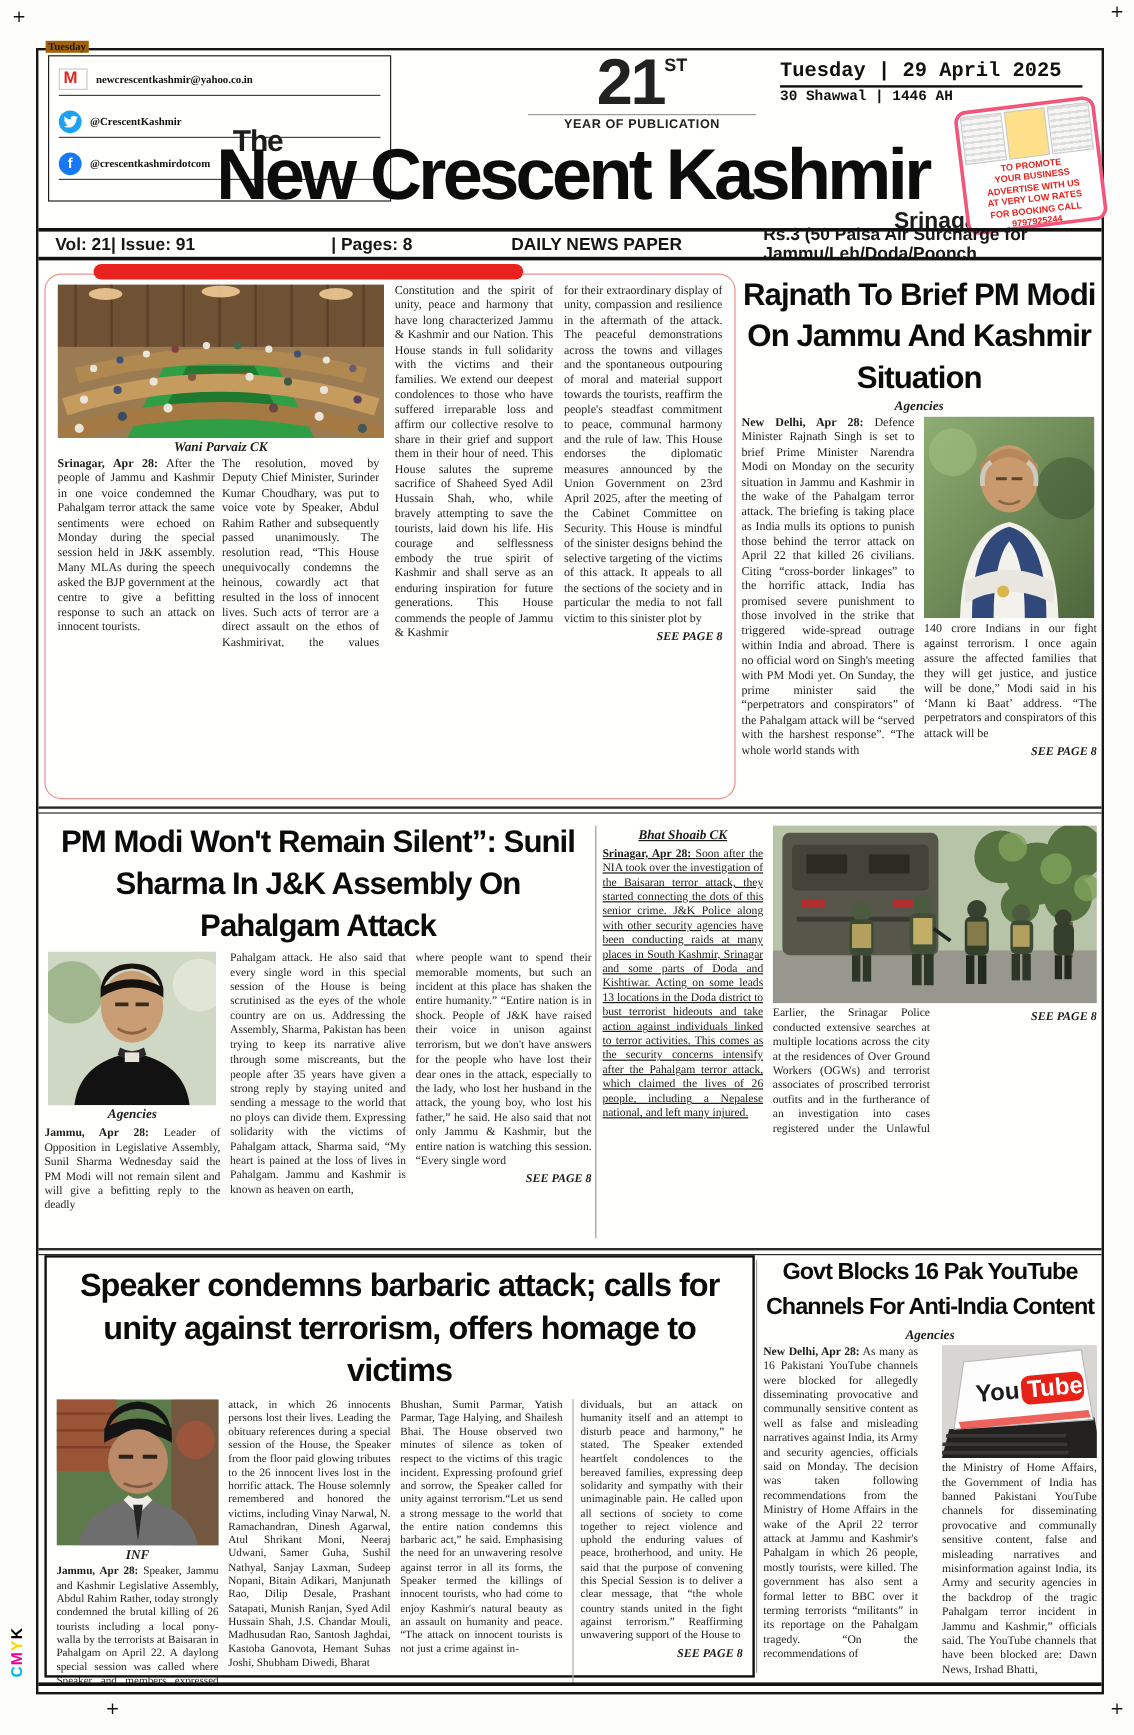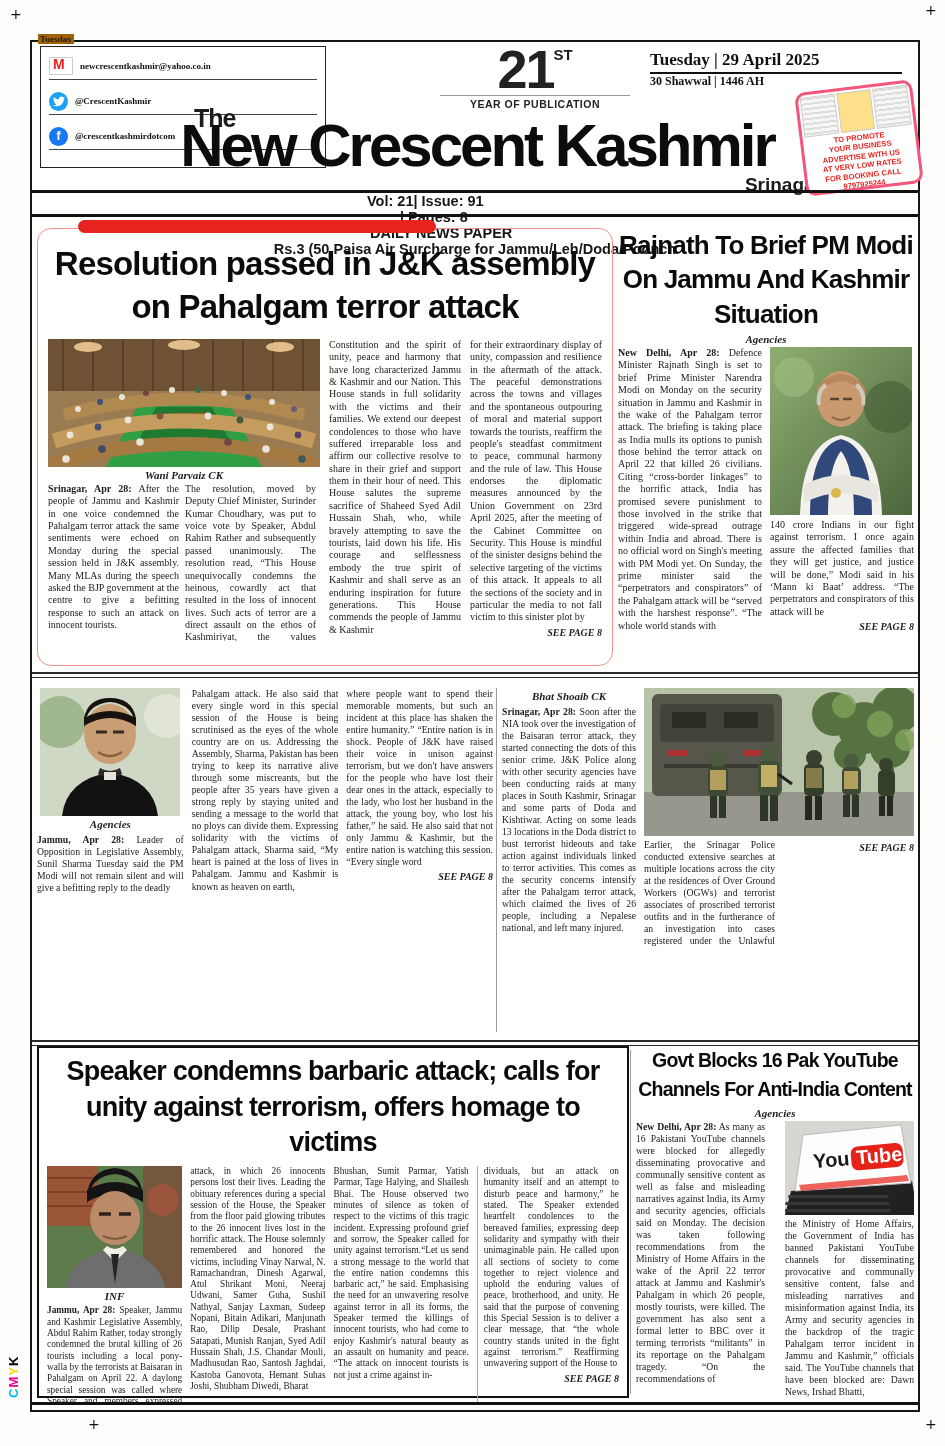--- a/index.html
+++ b/index.html
@@ -20,32 +20,32 @@
   .social-row .txt{font:bold 9px "Liberation Serif",serif;color:#111;}
   .gmail-ic{width:22px;height:16px;background:#fff;border:1px solid #ccc;position:relative;flex:0 0 auto;}
   .gmail-ic:before{content:"M";position:absolute;left:3px;top:-2px;font:bold 14px "Liberation Sans",sans-serif;color:#e8231f;}
   .round-ic{width:19px;height:19px;border-radius:50%;flex:0 0 auto;display:flex;align-items:center;justify-content:center;color:#fff;font:bold 12px "Liberation Sans",sans-serif;}
   .tw{background:#1da1f2;}
   .fb{background:#1877f2;}
   .anniv{position:absolute;left:408px;top:2px;width:190px;text-align:center;font-family:"Liberation Sans",sans-serif;}
   .anniv .num{font-size:54px;font-weight:bold;letter-spacing:-2px;line-height:0.95;color:#222;}
   .anniv .sup{font-size:15px;font-weight:bold;vertical-align:28px;letter-spacing:0;}
   .anniv .cap{font-size:10.5px;font-weight:bold;letter-spacing:0.5px;border-top:1px solid #999;padding-top:2px;color:#222;}
-  .datebox{position:absolute;left:618px;top:8px;width:252px;font-family:Liberation Serif, serif;color:#111;}
+  .datebox{position:absolute;left:618px;top:8px;width:252px;font-family:Liberation Mono, monospace;color:#111;}
   .datebox .d1{font-size:17px;font-weight:bold;border-bottom:2.5px solid #111;padding-bottom:2px;}
   .datebox .d2{font-size:12px;font-weight:bold;margin-top:0;}
   .mast-the{position:absolute;left:162px;top:62px;font:bold 25px "Liberation Sans",sans-serif;letter-spacing:-1px;}
   .mast-name{position:absolute;left:100px;top:72px;width:690px;text-align:center;font:bold 60px "Liberation Sans",sans-serif;letter-spacing:-3px;line-height:1.05;color:#0c0c0c;}
   .mast-city{position:absolute;left:608px;top:132px;width:182px;text-align:right;font:bold 19px "Liberation Sans",sans-serif;letter-spacing:0;}
   .promo{position:absolute;left:768px;top:44px;width:118px;height:104px;border:3px solid #f2567a;border-radius:10px;background:#fff;transform:rotate(-7deg);box-sizing:border-box;overflow:hidden;}
   .promo .collage{height:40px;display:flex;gap:2px;padding:2px;}
   .promo .collage i{flex:1;background:repeating-linear-gradient(#ddd 0 2px,#f6f6f4 2px 5px);border:1px solid #ccc;}
   .promo .collage i.y{background:#ffe08a;}
   .promo .plines{text-align:center;color:#e8231f;font:bold 7.6px "Liberation Sans",sans-serif;line-height:1.25;transform:rotate(0.5deg);}
-  .infobar{position:absolute;left:0;top:148px;width:100%;height:27px;border-top:3px solid #111;border-bottom:3px solid #111;box-sizing:border-box;display:flex;align-items:center;font:bold 14.5px "Liberation Sans",sans-serif;color:#161616;flex-direction:column;}
+  .infobar{position:absolute;left:0;top:148px;width:100%;height:27px;border-top:3px solid #111;border-bottom:3px solid #111;box-sizing:border-box;display:flex;align-items:center;font:bold 14.5px "Liberation Sans",sans-serif;color:#161616;}
   .infobar .seg1{margin-left:14px;width:230px;}
   .infobar .seg2{width:150px;}
   .infobar .seg3{width:210px;}
   .infobar .seg4{flex:1;}
   
   .hl{font-family:"Liberation Sans",sans-serif;font-weight:bold;color:#0b0b0b;text-align:center;letter-spacing:-0.8px;line-height:1.3;}
   .byline{text-align:center;font-weight:bold;font-style:italic;font-size:11px;margin:2px 0;}
   .ncol{font-size:10px;line-height:1.24;text-align:justify;overflow:hidden;}
   .ncol .lead{font-weight:bold;}
   .seepage{text-align:right;font-weight:bold;font-style:italic;font-size:10px;margin-top:3px;}
@@ -71,21 +71,21 @@
   .art2 .photo{width:142px;height:168px;margin-bottom:4px;}
   
   .art3{position:absolute;left:5px;top:642px;width:456px;height:352px;}
   .art3 .hl{font-size:26px;line-height:1.35;}
   .art3-body{display:flex;gap:8px;margin-top:4px;height:236px;}
   .art3-body .ncol{width:147px;font-size:9.7px;}
   .art3 .photo{width:140px;height:128px;margin:0 auto 2px auto;}
   .art4{position:absolute;left:470px;top:642px;width:412px;height:352px;}
   .art4 .hl{font-size:28px;line-height:1.3;}
   .art4-body{display:flex;gap:8px;margin-top:4px;height:262px;}
-  .art4-c1{width:134px;flex:0 0 auto;font-size:9.7px;}
+  .art4-c1{width:134px;flex:0 0 auto;font-size:9.7px;text-decoration:underline;}
   .art4-right{flex:1;}
   .art4 .photo{width:270px;height:148px;}
   .art4-twocols{display:flex;gap:8px;margin-top:3px;}
   .art4-twocols .ncol{width:131px;height:108px;font-size:9.7px;}
   
   .art5{position:absolute;left:5px;top:1004px;width:592px;height:352px;border:2px solid #111;box-sizing:border-box;padding:6px 8px;}
   .art5 .hl{font-size:27px;line-height:1.32;}
   .art5-body{display:flex;gap:8px;margin-top:5px;height:238px;}
   .art5-body .ncol{width:138px;font-size:9.3px;line-height:1.22;}
   .art5 .photo{width:136px;height:122px;margin-bottom:1px;}
@@ -164,21 +164,20 @@
 
   <div class="infobar">
     <span class="seg1">Vol: 21| Issue: 91</span>
     <span class="seg2">| Pages: 8</span>
     <span class="seg3">DAILY  NEWS PAPER</span>
     <span class="seg4">Rs.3 (50 Paisa Air Surcharge for Jammu/Leh/Doda/Poonch</span>
   </div>
 
   <div class="red-swoosh"></div>
   <div class="art1">
-    <div class="hl">Resolution passed in J&amp;K assembly on Pahalgam terror attack</div>
     <div class="art1-body">
       <div class="art1-left">
         <div class="photo">
           <svg viewBox="0 0 272 128" preserveAspectRatio="none">
             <rect width="272" height="128" fill="#9b7b52"></rect>
             <rect width="272" height="52" fill="#6f5134"></rect>
             <g stroke="#5b3f27" stroke-width="2">
                 <line x1="15" y1="0" x2="15" y2="52"></line>
                 <line x1="45" y1="0" x2="45" y2="52"></line>
                 <line x1="75" y1="0" x2="75" y2="52"></line>
@@ -270,39 +269,40 @@
         </div>
         <span>140 crore Indians in our fight against terrorism. I once again assure the affected families that they will get justice, and justice will be done,” Modi said in his ‘Mann ki Baat’ address. “The perpetrators and conspirators of this attack will be</span>
         <div class="seepage">SEE PAGE 8</div>
       </div>
     </div>
   </div>
 
   <div class="hsep" style="top:630px;"></div>
 
   <div class="art3">
+    <div class="hl">PM Modi Won't Remain Silent”: Sunil Sharma In J&amp;K Assembly On Pahalgam Attack</div>
     <div class="art3-body">
       <div class="ncol">
         <div class="photo">
           <svg viewBox="0 0 140 128" preserveAspectRatio="none">
             <rect width="140" height="128" fill="#cfd8c4"></rect>
             <circle cx="20" cy="34" r="26" fill="#7fa06a" opacity="0.6"></circle>
               <circle cx="126" cy="28" r="22" fill="#e4e8dc" opacity="0.8"></circle>
             <ellipse cx="70" cy="46" rx="26" ry="30" fill="#c99e74"></ellipse>
             <path d="M44,40 Q46,16 70,14 Q94,16 96,40 L96,30 Q92,10 70,10 Q48,10 44,30 Z" fill="#17120e"></path>
             <path d="M44,38 Q70,22 96,38 L96,30 Q70,16 44,30 Z" fill="#17120e"></path>
             <path d="M56,44 h11 M73,44 h11" stroke="#3a2a1c" stroke-width="3"></path>
             <path d="M58,64 Q70,72 82,64" stroke="#8a6040" stroke-width="2.4" fill="none"></path>
             <path d="M22,128 Q26,92 70,84 Q114,92 118,128 Z" fill="#121212"></path>
             <path d="M58,86 Q70,94 82,86 L80,80 Q70,86 60,80 Z" fill="#2a2a2a"></path>
             <rect x="64" y="84" width="12" height="8" fill="#e8e2d8"></rect>
           </svg>
         </div>
         <div class="byline">Agencies</div>
-        <b class="lead">Jammu, Apr 28:</b> <span>Leader of Opposition in Legislative Assembly, Sunil Sharma Tuesday said the PM Modi will not remain silent and will give a befitting reply to the deadly</span>
+        <b class="lead">Jammu, Apr 28:</b> <span>Leader of Opposition in Legislative Assembly, Sunil Sharma Wednesday said the PM Modi will not remain silent and will give a befitting reply to the deadly</span>
       </div>
       <div class="ncol"><span>Pahalgam attack. He also said that every single word in this special session of the House is being scrutinised as the eyes of the whole country are on us. Addressing the Assembly, Sharma, Pakistan has been trying to keep its narrative alive through some miscreants, but the people after 35 years have given a strong reply by staying united and sending a message to the world that no ploys can divide them. Expressing solidarity with the victims of Pahalgam attack, Sharma said, “My heart is pained at the loss of lives in Pahalgam. Jammu and Kashmir is known as heaven on earth,</span></div>
       <div class="ncol"><span>where people want to spend their memorable moments, but such an incident at this place has shaken the entire humanity.” “Entire nation is in shock. People of J&amp;K have raised their voice in unison against terrorism, but we don't have answers for the people who have lost their dear ones in the attack, especially to the lady, who lost her husband in the attack, the young boy, who lost his father,” he said. He also said that not only Jammu &amp; Kashmir, but the entire nation is watching this session. “Every single word</span>
         <div class="seepage">SEE PAGE 8</div>
       </div>
     </div>
   </div>
 
   <div class="vrule" style="left:464px;top:646px;height:344px;"></div>
 

